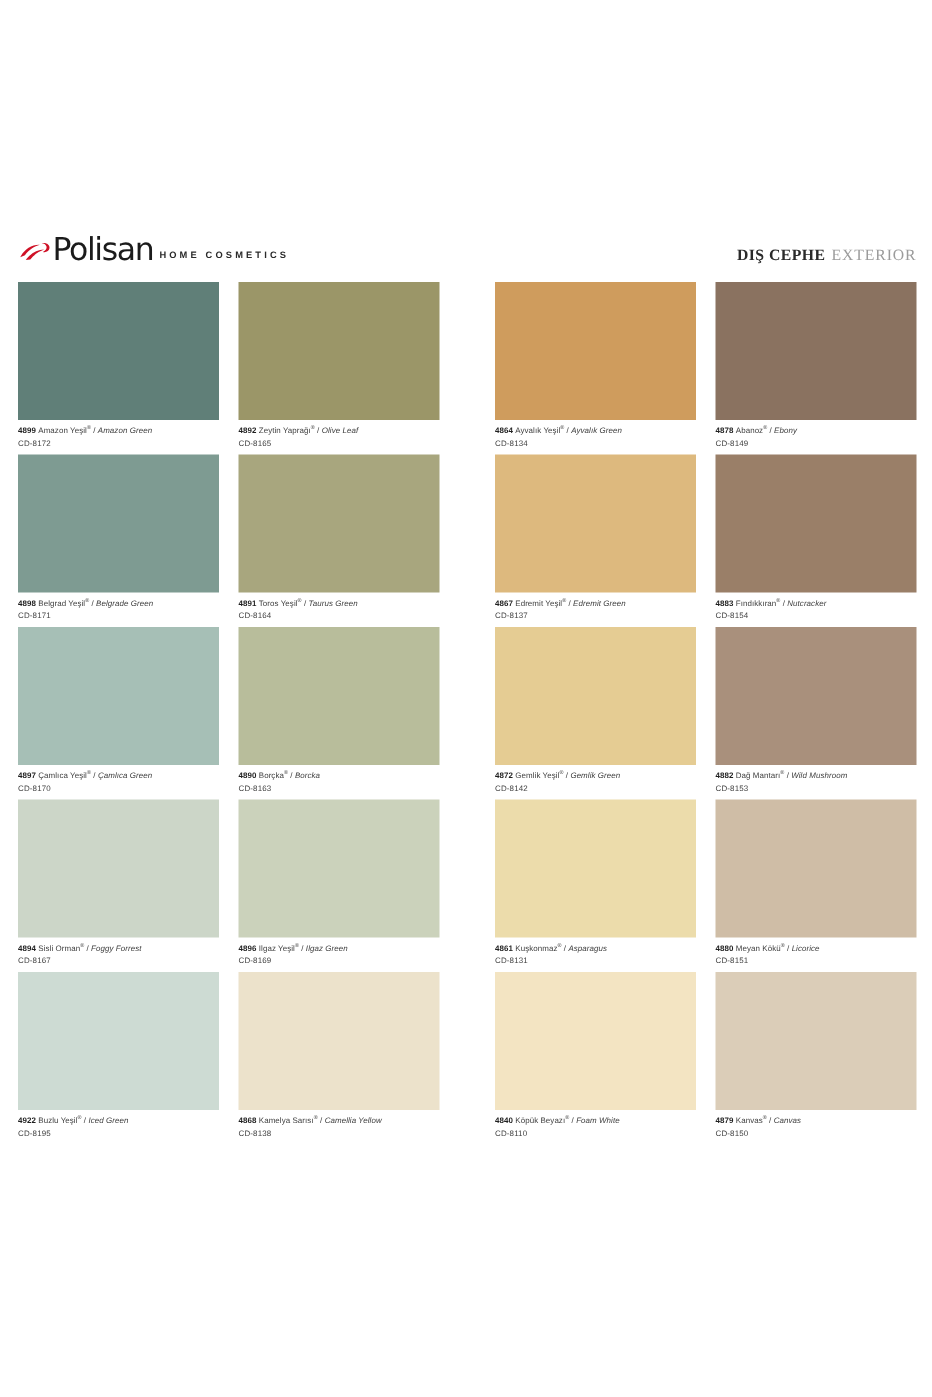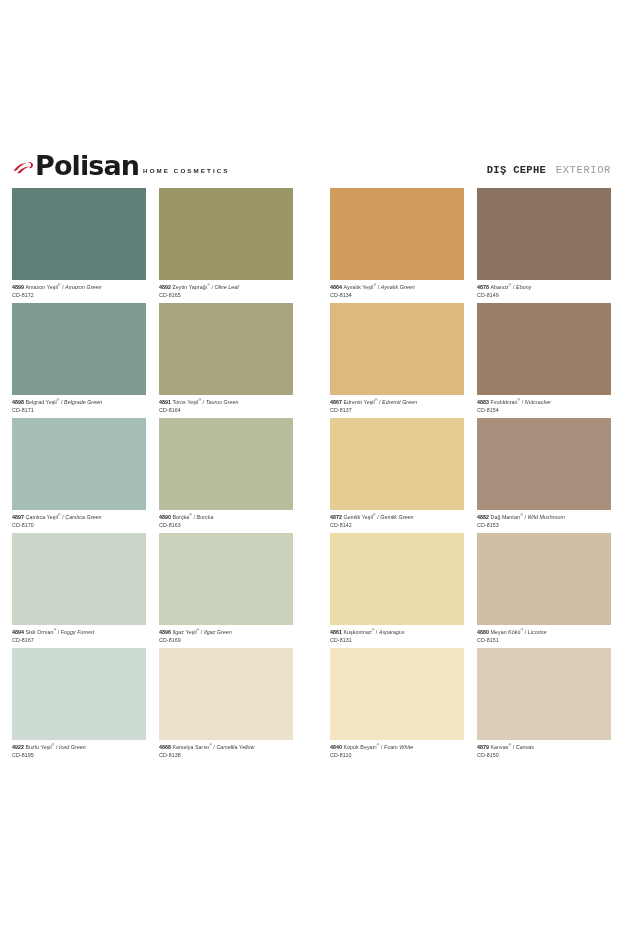--- a/index.html
+++ b/index.html
@@ -18,40 +18,40 @@
   }
   .logo-wrap{
     position:absolute;left:0;top:0;display:flex;align-items:flex-end;
   }
   .logo-mark{
     position:relative;width:22px;height:16px;margin-right:1px;
     display:block;
   }
   .logo-word{
     font-family:"DejaVu Sans",sans-serif;
-    font-weight:bold;
-    font-size:27px;
+    font-weight:normal;
+    font-size:21px;
     line-height:20px;
     letter-spacing:-0.9px;
     color:#1b1b1b;
     display:block;
   }
   .logo-sub{
     font-family:"Liberation Sans",sans-serif;
     font-size:6.2px;
     font-weight:bold;
     letter-spacing:2.1px;
     color:#2b2b2b;
     margin-left:4px;
     padding-bottom:2px;
     white-space:nowrap;
   }
   .header-right{
     position:absolute;right:0;top:4px;text-align:right;white-space:nowrap;
-    font-family:Liberation Mono, monospace;
+    font-family:Liberation Serif, serif;
   }
   .hr-bold{
     font-size:10.5px;font-weight:bold;color:#2a2a2a;letter-spacing:0.3px;
   }
   .hr-light{
     font-size:10.5px;color:#9b9b9b;letter-spacing:0.6px;
   }
 
   
   #grid{

